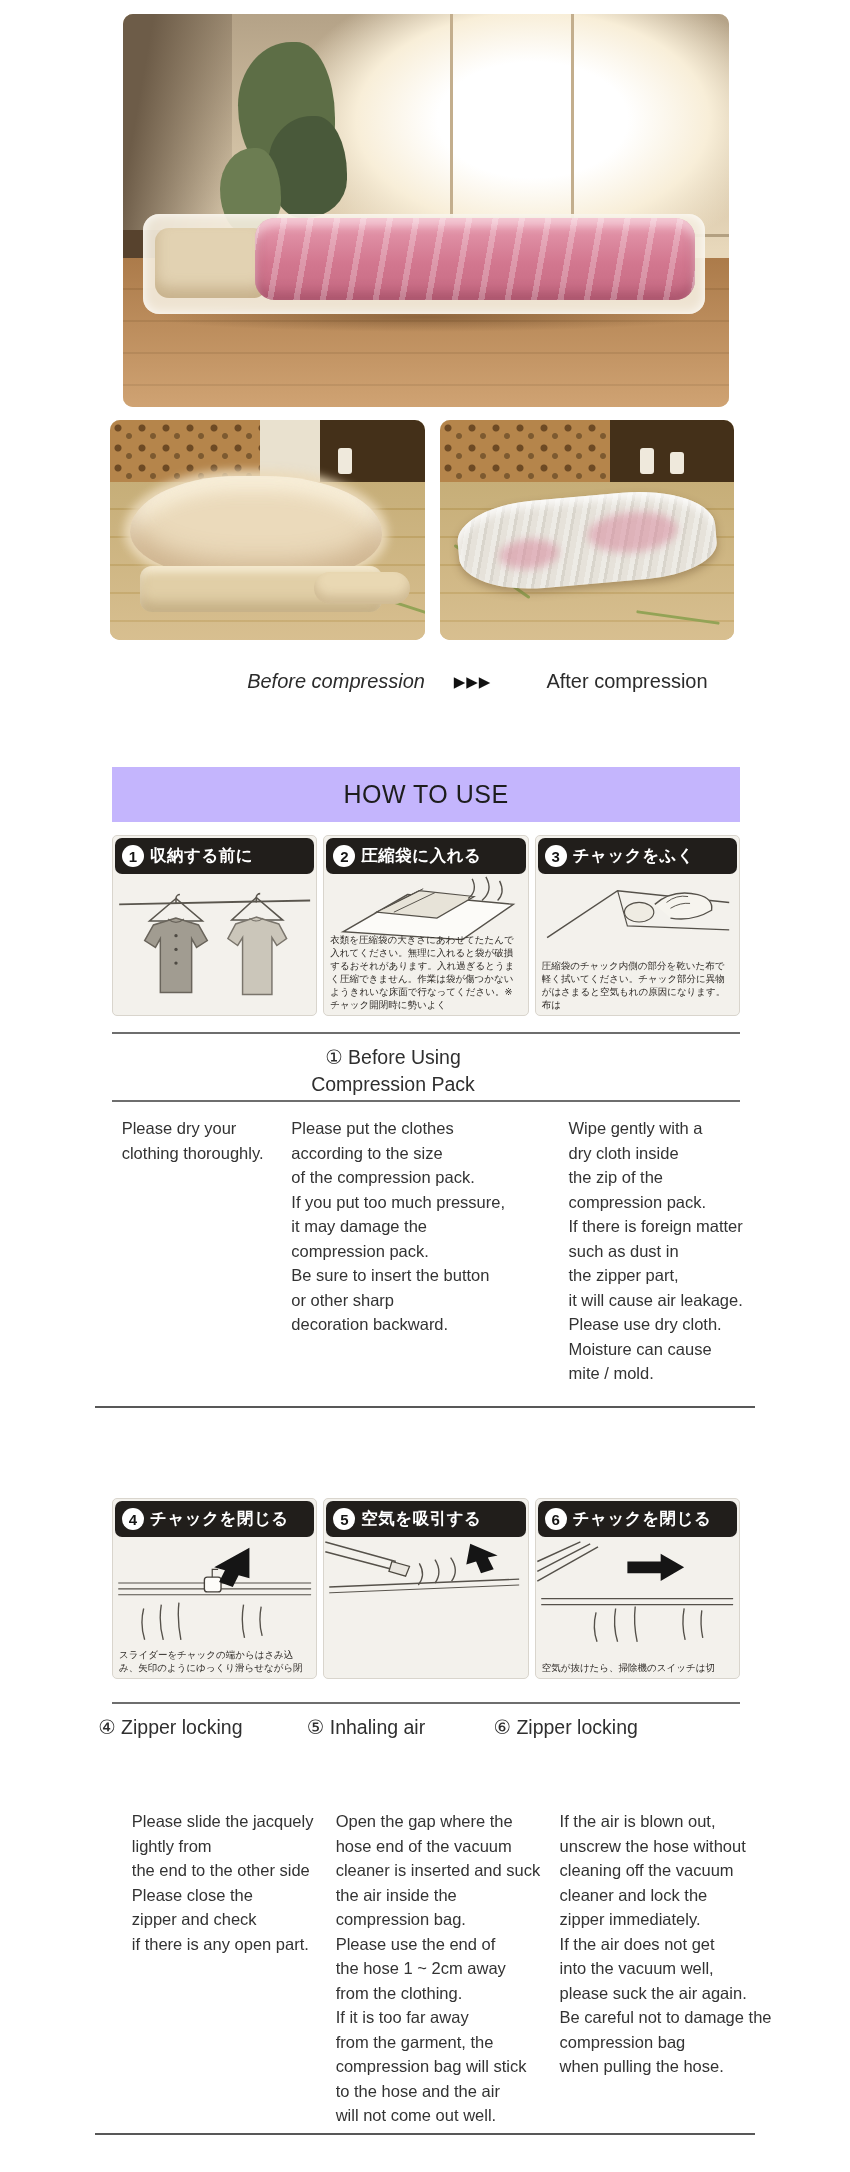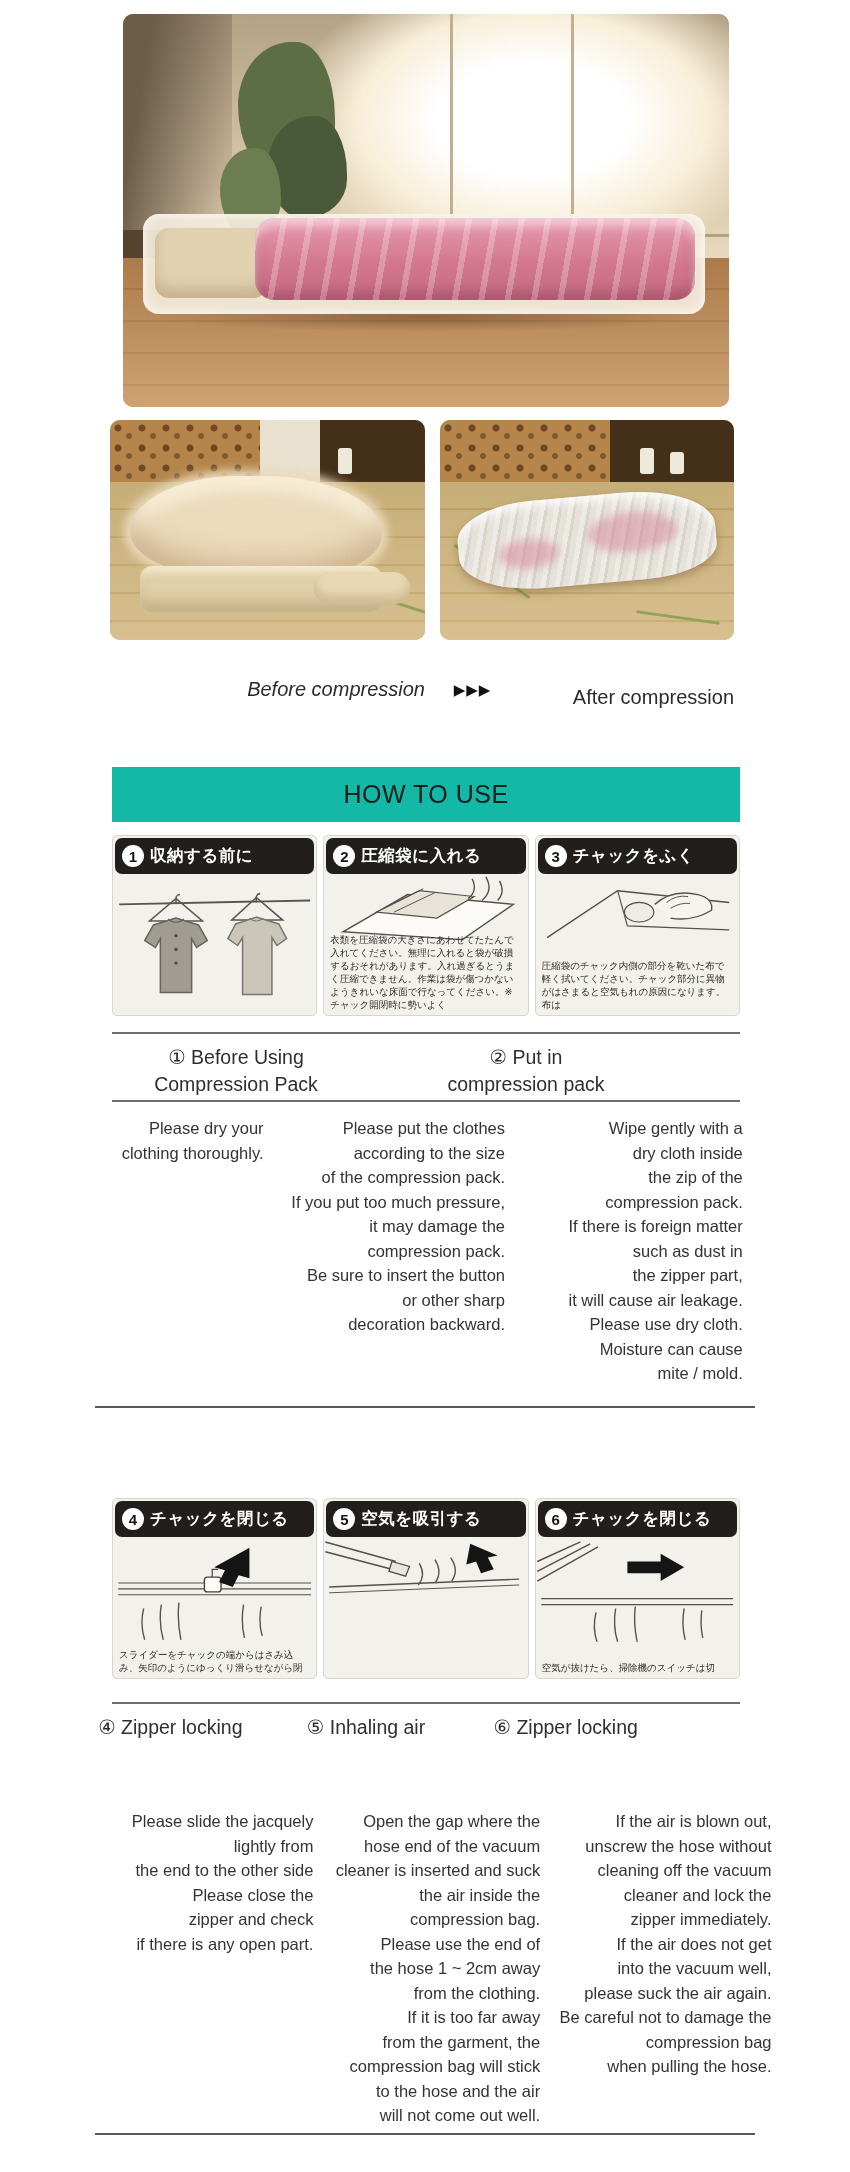--- a/index.html
+++ b/index.html
@@ -59,43 +59,43 @@
     box-shadow:inset 0 -8px 10px rgba(150,120,75,.3);}
   .flatbag{position:absolute;left:18px;top:76px;width:258px;height:88px;transform:rotate(-5deg);
     border-radius:30% 35% 28% 32%/40% 45% 35% 42%;
     background:repeating-linear-gradient(105deg,#edebe5 0 5px,#d9d5cc 5px 8px,#e6e2da 8px 14px);
     box-shadow:0 4px 8px rgba(90,60,30,.35),inset 0 6px 10px rgba(255,255,255,.8);}
   .pinkpatch{position:absolute;border-radius:50%;background:rgba(214,130,152,.5);filter:blur(4px);}
   
   .ba-row{position:absolute;left:110px;top:670px;width:624px;display:flex;align-items:center;font-size:20px;color:#2b2b2b;}
   .ba-c1{flex:0 0 315px;text-align:right;font-style:italic;}
   .ba-c2{flex:0 0 95px;text-align:center;font-size:15px;letter-spacing:1px;color:#111;}
-  .ba-c3{flex:1;text-align:right;margin-top:16px;}
-  
-  .htu{position:absolute;left:112px;top:767px;width:628px;height:55px;background:#14b8a6;
+  .ba-c3{flex:1;text-align:center;}
+  
+  .htu{position:absolute;left:112px;top:767px;width:628px;height:55px;background:#c4b5fd;
     display:flex;align-items:center;justify-content:center;font-size:25px;color:#1d1d1d;letter-spacing:.5px;}
   
   .panels{position:absolute;left:112px;width:628px;height:181px;display:flex;gap:6px;}
   .panel{position:relative;flex:1;background:#f3f1ec;border-radius:5px;border:1px solid #d9d5cd;overflow:hidden;}
   .phead{position:absolute;top:2px;left:2px;right:2px;height:36px;background:#211e1b;border-radius:7px;
     display:flex;align-items:center;gap:6px;padding:0 7px;box-sizing:border-box;}
   .pnum{width:22px;height:22px;border-radius:50%;background:#ffffff;color:#151515;font-weight:bold;font-size:15px;
     display:flex;align-items:center;justify-content:center;flex:0 0 22px;}
   .ptitle{color:#ffffff;font-size:16.5px;font-weight:bold;white-space:nowrap;letter-spacing:.5px;}
   .part{position:absolute;left:0;right:0;top:39px;bottom:0;}
   .part svg{width:100%;height:100%;display:block;}
   .pbody{position:absolute;left:6px;right:6px;bottom:4px;font-size:9.5px;line-height:13px;color:#2e2a26;text-align:left;}
   
   .rule{position:absolute;left:112px;width:628px;height:2px;background:#6e6e6e;}
   .divider{position:absolute;left:95px;width:660px;height:2px;background:#585858;}
   .caps{position:absolute;left:112px;width:628px;display:flex;}
   .cap{flex:1;text-align:center;font-size:19.5px;line-height:27px;color:#2f2f2f;white-space:pre-line;}
   .descs{position:absolute;left:112px;width:628px;display:flex;align-items:flex-start;}
   .col{flex:0 0 209.3px;display:flex;flex-direction:column;align-items:center;}
-  .dtext{white-space:pre;text-align:right;font-size:16.5px;line-height:24.5px;color:#333;}
+  .dtext{white-space:pre;text-align:left;font-size:16.5px;line-height:24.5px;color:#333;}
 </style>
 </head>
 <body>
 
 <div>
 
   <div class="hero">
     <div class="hero-room"></div>
     <div class="hero-window"></div>
     <div class="win-frame" style="left:54%;"></div>
@@ -211,22 +211,20 @@
       </div>
       <div class="pbody">圧縮袋のチャック内側の部分を乾いた布で軽く拭いてください。チャック部分に異物がはさまると空気もれの原因になります。布は</div>
     </div>
   </div>
 
   <div class="rule" style="top:1032px;"></div>
 
   <div class="caps" style="top:1044px;">
     <div class="cap" style="transform:translateX(-33px);">① Before Using
 Compression Pack</div>
-    <div class="cap" style="transform:translateX(-57px);">② Put in
-compression pack</div>
   </div>
 
   <div class="rule" style="top:1100px;"></div>
 
   <div class="descs" style="top:1116px;">
     <div class="col" style="transform:translateX(-24px);">
       <div class="dtext">Please dry your
 clothing thoroughly.</div>
     </div>
     <div class="col" style="transform:translateX(-30px);">

